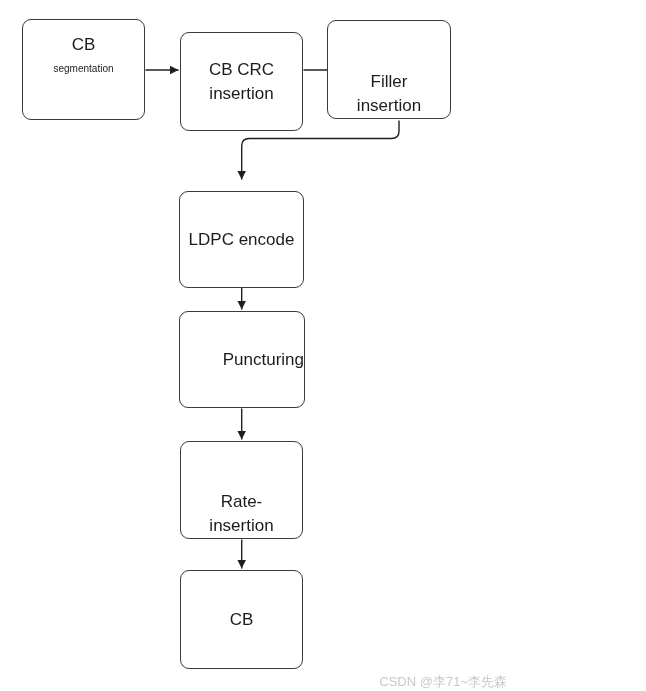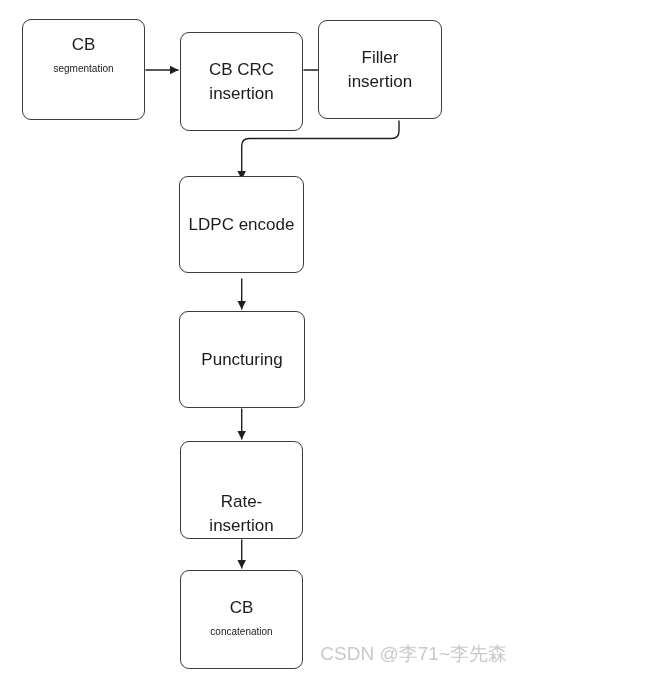--- a/index.html
+++ b/index.html
@@ -56,22 +56,22 @@
   }
   .node .sub{
     font-size:10px;
   }
   .node.lift{
     padding-bottom:26px;
   }
   .watermark{
     position:absolute;
     right:15px;
-    bottom:24px;
-    font-size:19px;
+    bottom:0;
+    font-size:13px;
     color:var(--watermark);
     white-space:nowrap;
   }
 </style>
 </head>
 <body>
 
 <div class="canvas">
 
   <svg class="wires" width="646" height="691" viewBox="0 0 646 691" aria-hidden="true">
@@ -91,38 +91,37 @@
   <div class="node lift" style="left:22px; top:19px; width:123px; height:101px;">
     <span class="l">CB</span>
     <span class="l sub">segmentation</span>
   </div>
 
   <div class="node" style="left:180px; top:32px; width:123px; height:99px;">
     <span class="l">CB CRC</span>
     <span class="l">insertion</span>
   </div>
 
-  <div class="node" style="left:318px; top:20px; width:124px; height:99px;">
+  <div class="node" style="left:327px; top:20px; width:124px; height:99px;justify-content:flex-end;">
     <span class="l">Filler</span>
     <span class="l">insertion</span>
   </div>
 
-  <div class="node" style="left:179px; top:176px; width:125px; height:97px;">
+  <div class="node" style="left:179px; top:191px; width:125px; height:97px;">
     <span class="l">LDPC encode</span>
   </div>
 
-  <div class="node" style="left:179px; top:311px; width:126px; height:97px;">
+  <div class="node" style="left:179px; top:311px; width:126px; height:97px;align-items:flex-end;">
     <span class="l">Puncturing</span>
   </div>
 
   <div class="node" style="left:180px; top:441px; width:123px; height:98px;justify-content:flex-end;">
     <span class="l">Rate-</span>
     <span class="l">insertion</span>
   </div>
 
   <div class="node" style="left:180px; top:570px; width:123px; height:99px;">
     <span class="l">CB</span>
-    <span class="l sub">concatenation</span>
   </div>
 
   <div class="watermark">CSDN @李71~李先森</div>
 
 </div>
 
 </body></html>

